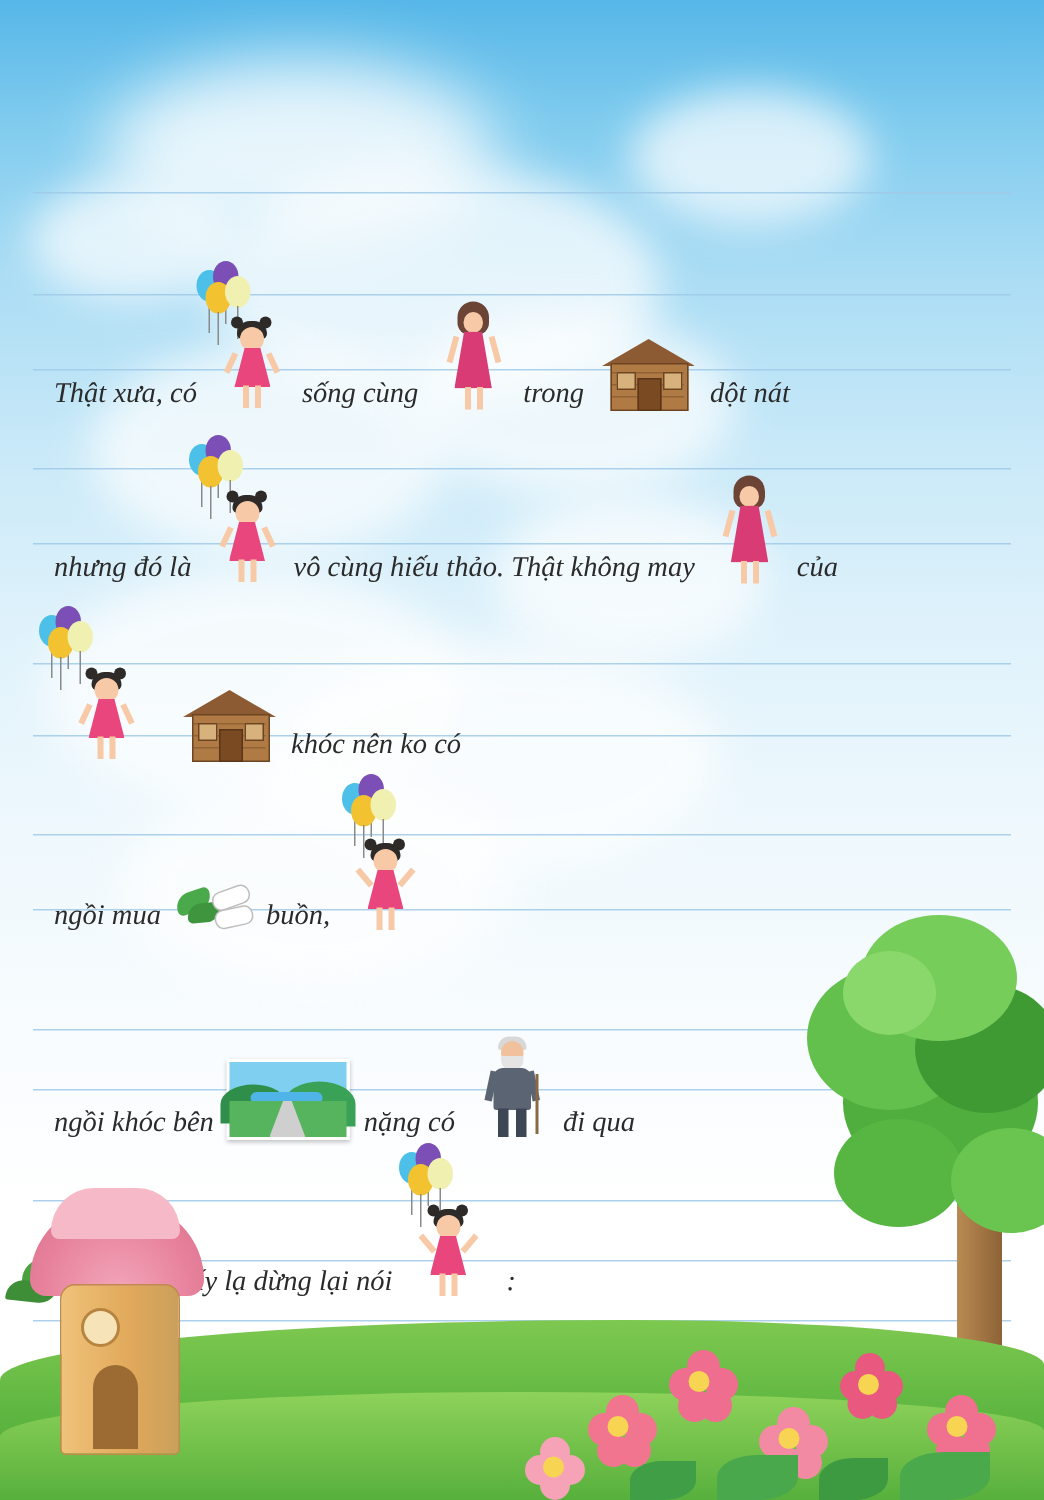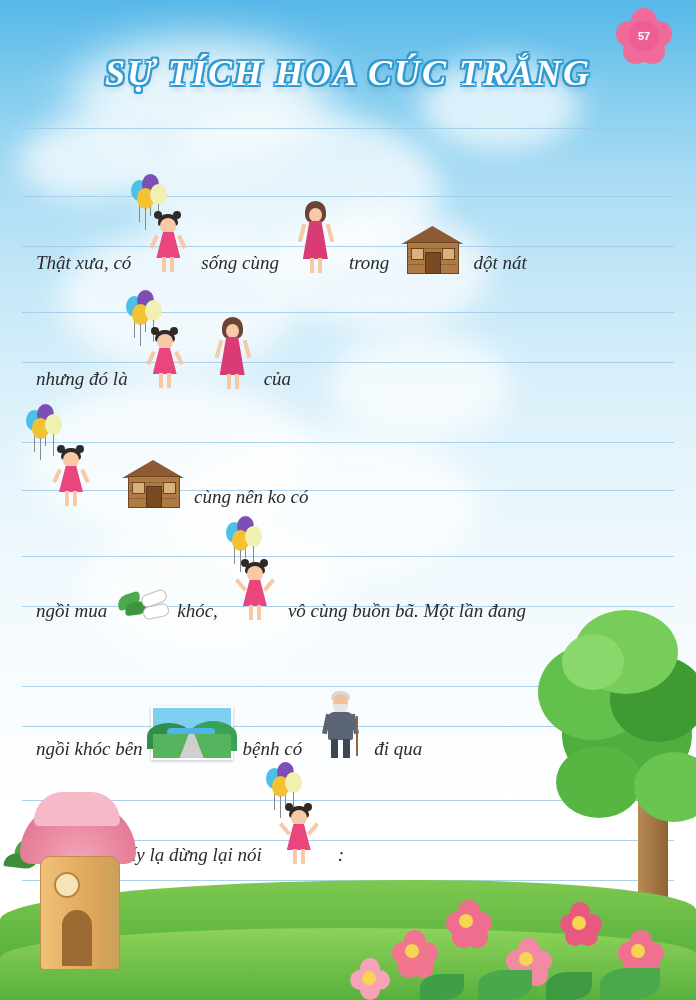--- a/index.html
+++ b/index.html
@@ -374,30 +374,21 @@
     <div class="rule" style="top:556px"></div>
     <div class="rule" style="top:606px"></div>
     <div class="rule" style="top:686px"></div>
     <div class="rule" style="top:726px"></div>
     <div class="rule" style="top:800px"></div>
     <div class="rule" style="top:840px"></div>
     <div class="rule" style="top:880px"></div>
     <div class="rule" style="top:920px"></div>
   </div>
 
-  <div class="badge">
-    <div class="petal" style="left:15px; top:0;"></div>
-    <div class="petal" style="left:0;    top:13px;"></div>
-    <div class="petal" style="left:30px; top:13px;"></div>
-    <div class="petal" style="left:7px;  top:30px;"></div>
-    <div class="petal" style="left:23px; top:30px;"></div>
-    <div class="center">57</div>
-  </div>
-
-  <div class="title">SỰ TÍCH HOA CÚC TRẮNG</div>
+
 
   <div class="row" style="top:196px;">
     <span class="txt">Thật xưa, có</span>
     <span class="gap" style="width:14px"></span>
     <span class="pic girl">
       <span class="balloons" style="position:absolute;left:-14px;top:-34px;">
         <span class="b b1"></span>
           <span class="b b2"></span>
           <span class="b b3"></span>
           <span class="b b4"></span>
@@ -455,20 +446,21 @@
         <span class="bun2"></span>
       <span class="hair"></span>
         <span class="head"></span>
       <span class="armL"></span>
         <span class="armR"></span>
       <span class="dress"></span>
         <span class="legL"></span>
         <span class="legR"></span>
     </span>
     <span class="gap" style="width:8px"></span>
+    <span class="txt">vô cùng hiếu thảo. Thật không may</span>
     <span class="gap" style="width:14px"></span>
     <span class="pic mom">
       <span class="hair"></span>
         <span class="face"></span>
       <span class="armL"></span>
         <span class="armR"></span>
       <span class="dress"></span>
         <span class="legL"></span>
         <span class="legR"></span>
     </span>
@@ -500,69 +492,68 @@
       <span class="roof"></span>
         <span class="body"></span>
       <span class="plank" style="top:22px"></span>
       <span class="plank" style="top:30px"></span>
       <span class="plank" style="top:38px"></span>
       <span class="winL"></span>
         <span class="winR"></span>
         <span class="door"></span>
     </span>
     <span class="gap" style="width:10px"></span>
-    <span class="txt">cùng nên ko có</span>
+    <span class="txt">khóc nên ko có</span>
   </div>
 
   <div class="row" style="top:556px;">
     <span class="txt">ngồi mua</span>
     <span class="gap" style="width:10px"></span>
     <span class="pic pills">
       <span class="leaf"></span>
         <span class="leaf2"></span>
       <span class="cap1"></span>
         <span class="cap2"></span>
     </span>
     <span class="gap" style="width:8px"></span>
-    <span class="txt">khóc,</span>
+    <span class="txt">buồn,</span>
     <span class="gap" style="width:14px"></span>
     <span class="pic girl up">
       <span class="balloons" style="position:absolute;left:-6px;top:-40px;">
         <span class="b b1"></span>
           <span class="b b2"></span>
           <span class="b b3"></span>
           <span class="b b4"></span>
       </span>
       <span class="bun1"></span>
         <span class="bun2"></span>
       <span class="hair"></span>
         <span class="head"></span>
       <span class="armL"></span>
         <span class="armR"></span>
       <span class="dress"></span>
         <span class="legL"></span>
         <span class="legR"></span>
     </span>
     <span class="gap" style="width:10px"></span>
-    <span class="txt">vô cùng buồn bã. Một lần đang</span>
   </div>
 
   <div class="row" style="top:686px;">
     <span class="txt">ngồi khóc bên</span>
     <span class="gap" style="width:8px"></span>
     <span class="pic scene">
       <span class="sky"></span>
         <span class="hillL"></span>
         <span class="hillR"></span>
       <span class="water"></span>
         <span class="grass"></span>
         <span class="road"></span>
     </span>
     <span class="gap" style="width:10px"></span>
-    <span class="txt">bệnh có</span>
+    <span class="txt">nặng có</span>
     <span class="gap" style="width:16px"></span>
     <span class="pic oldman">
       <span class="hair"></span>
         <span class="head"></span>
         <span class="beard"></span>
       <span class="armL"></span>
         <span class="armR"></span>
       <span class="body"></span>
         <span class="legL"></span>
         <span class="legR"></span>

